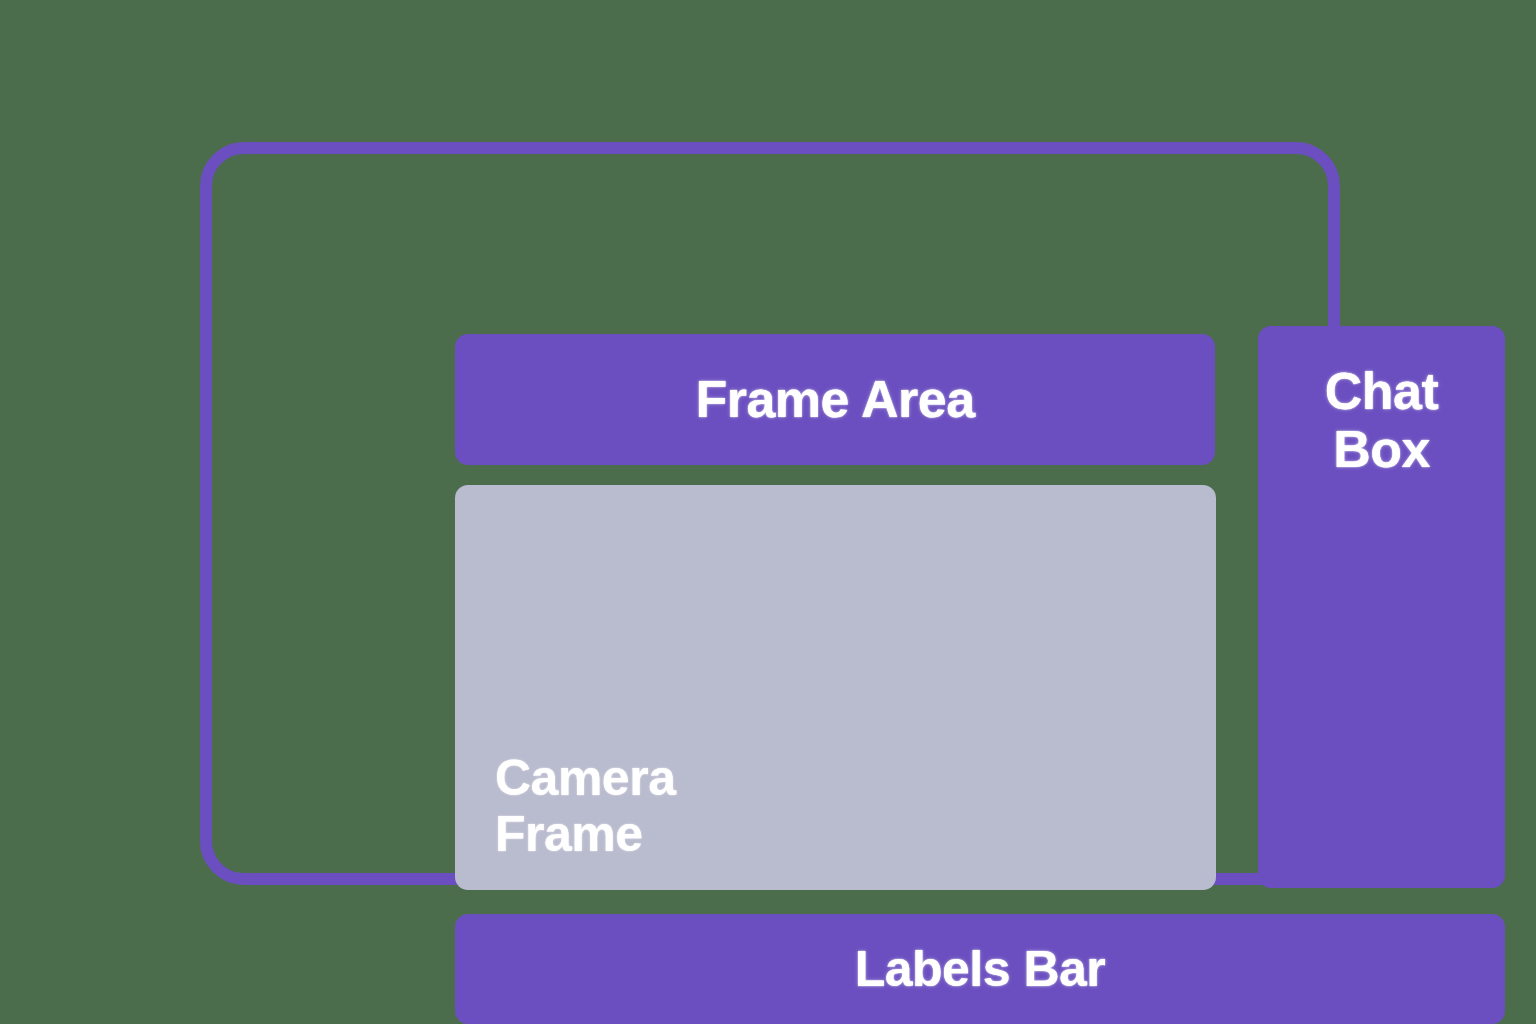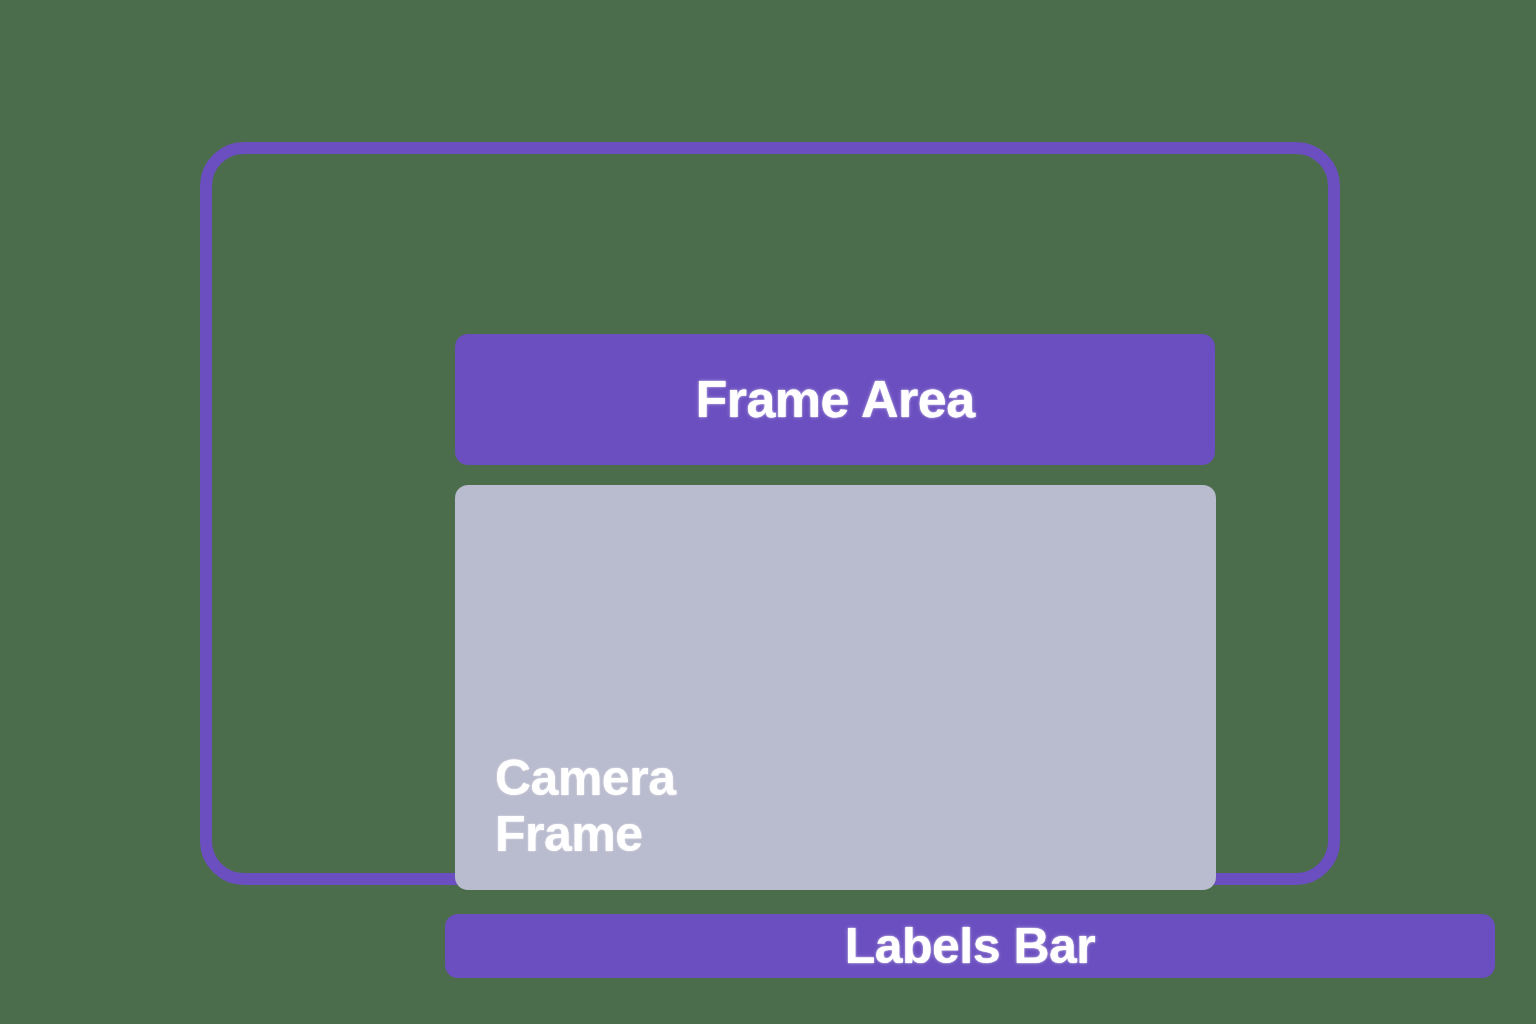--- a/index.html
+++ b/index.html
@@ -101,40 +101,44 @@
   #camera-frame .panel-label {
     font-size: 50px;
     text-align: left;
     text-shadow:
       0 0 1px rgba(255,255,255,0.80),
       0 0 3px rgba(255,255,255,0.45);
   }
 
   
   #labels-bar {
-    left: 233px;
+    left: 243px;
     top: 760px;
     width: 1050px;
-    height: 64px;
+    height: 110px;
   }
   #labels-bar .panel-label {
     font-size: 50px;
   }
 </style>
 </head>
 <body>
 
 <div id="canvas">
 
   <div id="device-frame">
 
     <div class="panel" id="alerts-area">
       <span class="panel-label">Frame Area</span>
     </div>
 
+    <div class="panel" id="chat-box">
+      <span class="panel-label">Chat
+Box</span>
+    </div>
 
     <div id="camera-frame">
       <span class="panel-label">Camera
 Frame</span>
     </div>
 
     <div class="panel" id="labels-bar">
       <span class="panel-label">Labels Bar</span>
     </div>
 

